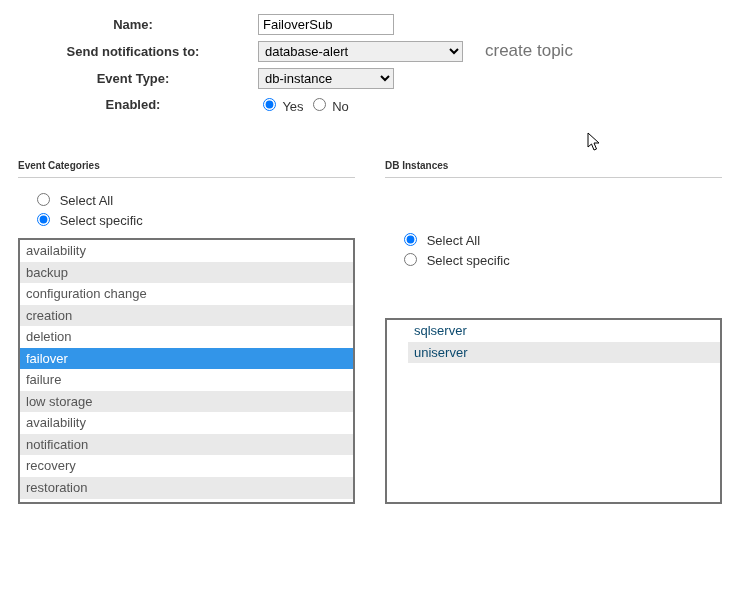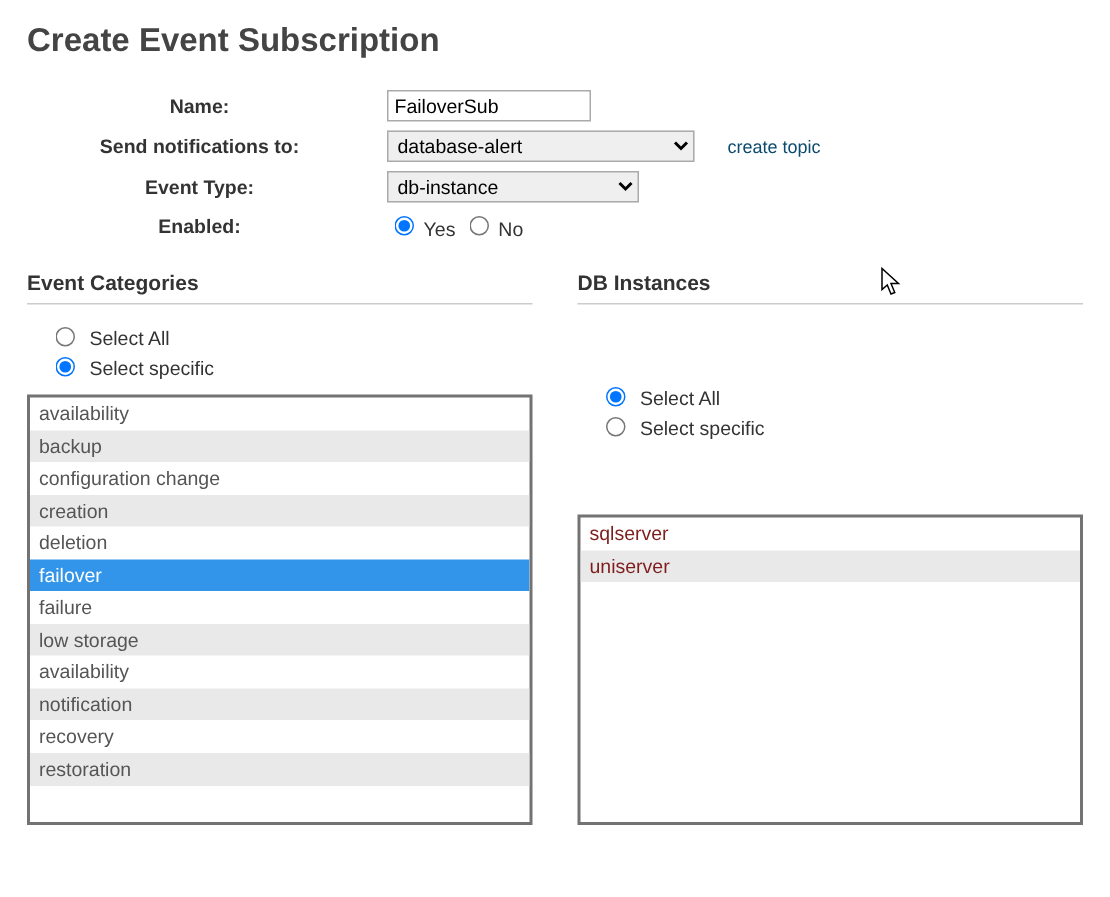--- a/index.html
+++ b/index.html
@@ -38,73 +38,73 @@
     width: 136px;
     border: 1px solid #aaa;
   }
   .form-field select {
     font-family: inherit;
     font-size: 13px;
     padding: 1px 2px;
     border: 1px solid #aaa;
   }
   .select-wide { width: 205px; }
-  .select-mid  { width: 168px; }
-  .inline-row { display: flex; align-items: center; gap: 4px; }
+  .select-mid  { width: 136px; }
+  .inline-row { display: flex; align-items: flex-start; gap: 4px; }
   .inline-row label { font-size: 13px; }
   .link-text {
-    color: #0c4a6e;
-    font-size: 12px;
+    color: #737373;
+    font-size: 17px;
     margin-left: 18px;
     cursor: pointer;
   }
   .columns {
     display: flex;
     gap: 30px;
     margin-top: 20px;
     align-items: stretch;
   }
   .col { flex: 1; display: flex; flex-direction: column; min-height: 370px; }
   .section-title {
     font-weight: bold;
-    font-size: 14px;
+    font-size: 10px;
     color: #333;
     padding-bottom: 6px;
     border-bottom: 1px solid #ccc;
     margin-bottom: 10px;
+    margin-top: 26px;
   }
   .radio-group { margin-bottom: 8px; font-size: 13px; }
   .radio-group label { display: block; margin: 2px 0 2px 14px; }
   .radio-group input[type="radio"] { margin-right: 6px; vertical-align: -1px; }
   .listbox {
     border: 2px solid #737373;
     flex: 1;
     overflow-y: auto;
     background: #fff;
   }
   .listbox .item {
     font-size: 13px;
     color: #555;
     padding: 2px 6px;
     line-height: 1.35;
   }
   .listbox .item.stripe { background: #e9e9e9; }
   .listbox .item.selected { background: #3295e9; color: #fff; }
-  .listbox.disabled .item { color: #7f1d1d; }
+  .listbox.disabled .item { color: #0c4a6e; margin-left: 21px; }
   .cursor {
     position: absolute;
     pointer-events: none;
   }
   .page { position: relative; }
 </style>
 </head>
 <body>
 <div class="page">
 
-<h1>Create Event Subscription</h1>
 
 <div class="form-grid">
   <div class="form-label">Name:</div>
   <div class="form-field">
     <input type="text" value="FailoverSub" style="">
   </div>
 
   <div class="form-label">Send notifications to:</div>
   <div class="form-field inline-row">
     <select class="select-wide">

